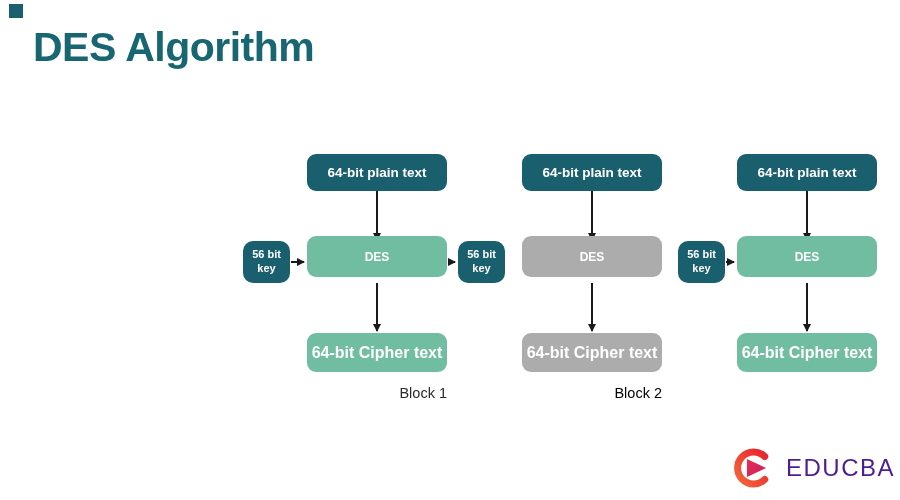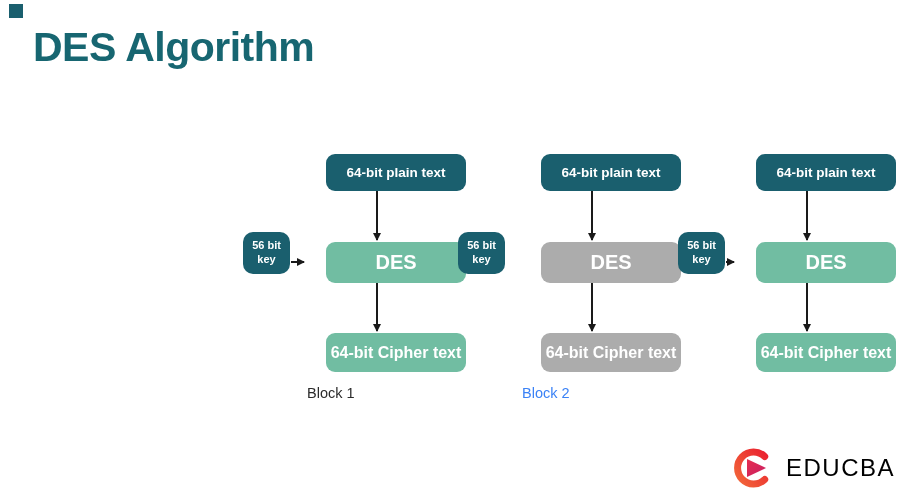--- a/index.html
+++ b/index.html
@@ -28,51 +28,50 @@
   .box {
     position: absolute;
     width: 140px;
     border-radius: 9px;
     color: #ffffff;
     font-weight: bold;
     display: flex;
     align-items: center;
     justify-content: center;
     text-align: center;
-    margin-left: 19px;
   }
   .row-plain  { top: 154px; height: 37px; font-size: 13.5px; }
-  .row-des    { top: 242px; height: 41px; font-size: 20px; }
+  .row-des    { top: 236px; height: 41px; font-size: 12px; }
   .row-cipher { top: 333px; height: 39px; font-size: 16px; }
   .col-1 { left: 307px; }
   .col-2 { left: 522px; }
   .col-3 { left: 737px; }
   .key-box {
     position: absolute;
-    top: 232px;
+    top: 241px;
     width: 47px; height: 42px;
     border-radius: 10px;
     color: #fff;
     font-weight: bold;
     font-size: 11px;
     line-height: 1.25;
     display: flex;
     align-items: center;
     justify-content: center;
     text-align: center;
     padding: 0 3px;
   }
   .key-1 { left: 243px; }
   .key-2 { left: 458px; }
   .key-3 { left: 678px; }
   .block-label {
     position: absolute;
     top: 385px;
     width: 140px;
-    text-align: left;
+    text-align: right;
     font-size: 14.5px;
   }
   .arrow-layer {
     position: absolute;
     left: 0; top: 0;
     pointer-events: none;
   }
   .logo {
     position: absolute;
     left: 732px; top: 443px;
@@ -113,21 +112,21 @@
   </svg>
 
   <div class="box row-plain col-1" style="background: rgb(26, 95, 110);">64-bit plain text</div>
   <div class="box row-des col-1" style="background: rgb(113, 189, 162);">DES</div>
   <div class="box row-cipher col-1" style="background: rgb(113, 189, 162);">64-bit Cipher text</div>
   <div class="block-label col-1" style="color: rgb(43, 43, 43);">Block 1</div>
 
   <div class="box row-plain col-2" style="background: rgb(26, 95, 110);">64-bit plain text</div>
   <div class="box row-des col-2" style="background: rgb(172, 172, 172);">DES</div>
   <div class="box row-cipher col-2" style="background: rgb(172, 172, 172);">64-bit Cipher text</div>
-  <div class="block-label col-2" style="color: #3b82f6;">Block 2</div>
+  <div class="block-label col-2" style="color: #000000;">Block 2</div>
 
   <div class="box row-plain col-3" style="background: rgb(26, 95, 110);">64-bit plain text</div>
   <div class="box row-des col-3" style="background: rgb(113, 189, 162);">DES</div>
   <div class="box row-cipher col-3" style="background: rgb(113, 189, 162);">64-bit Cipher text</div>
 
   <div class="key-box key-1" style="background: rgb(26, 95, 110);">56 bit key</div>
   <div class="key-box key-2" style="background: rgb(26, 95, 110);">56 bit key</div>
   <div class="key-box key-3" style="background: rgb(26, 95, 110);">56 bit key</div>
 
   <div class="logo">
@@ -138,16 +137,16 @@
           <stop offset="1" stop-color="#ea2330"></stop>
         </linearGradient>
         <linearGradient id="lgp" x1="0" y1="0" x2="1" y2="1">
           <stop offset="0" stop-color="#e62e4f"></stop>
           <stop offset="1" stop-color="#c81f63"></stop>
         </linearGradient>
       </defs>
       <path d="M 32.7 36.5 A 16 16 0 1 1 32.7 13.5" fill="none" stroke="url(#lgr)" stroke-width="7" stroke-linecap="round"></path>
       <polygon points="15,16 34,25 15,34" fill="url(#lgp)"></polygon>
     </svg>
-    <span class="logo-text" style="color: #000000; text-align: center;">EDUCBA</span>
+    <span class="logo-text" style="color: #4c1d95; text-align: center;">EDUCBA</span>
   </div>
 
 </div>
 
 </body></html>

